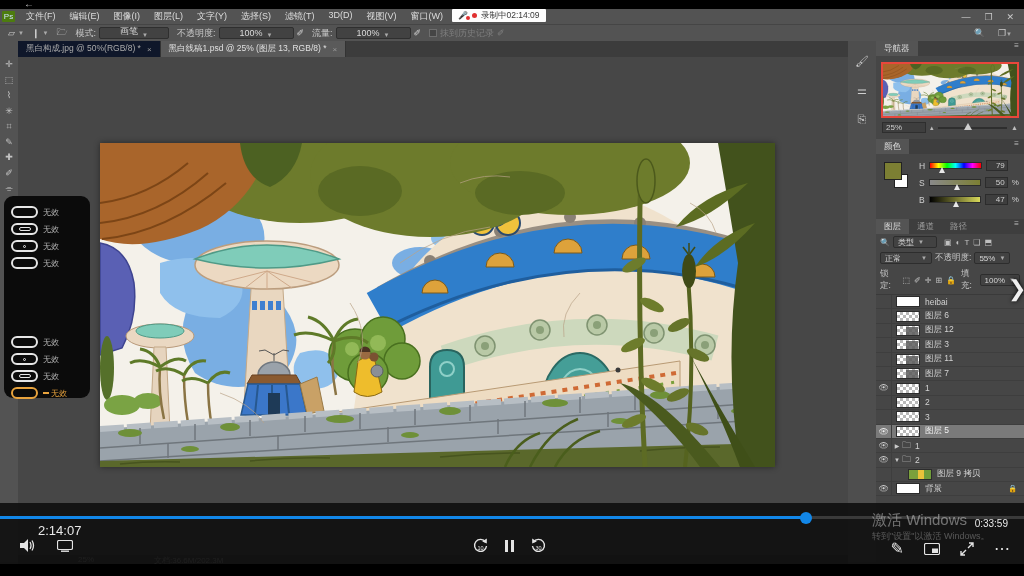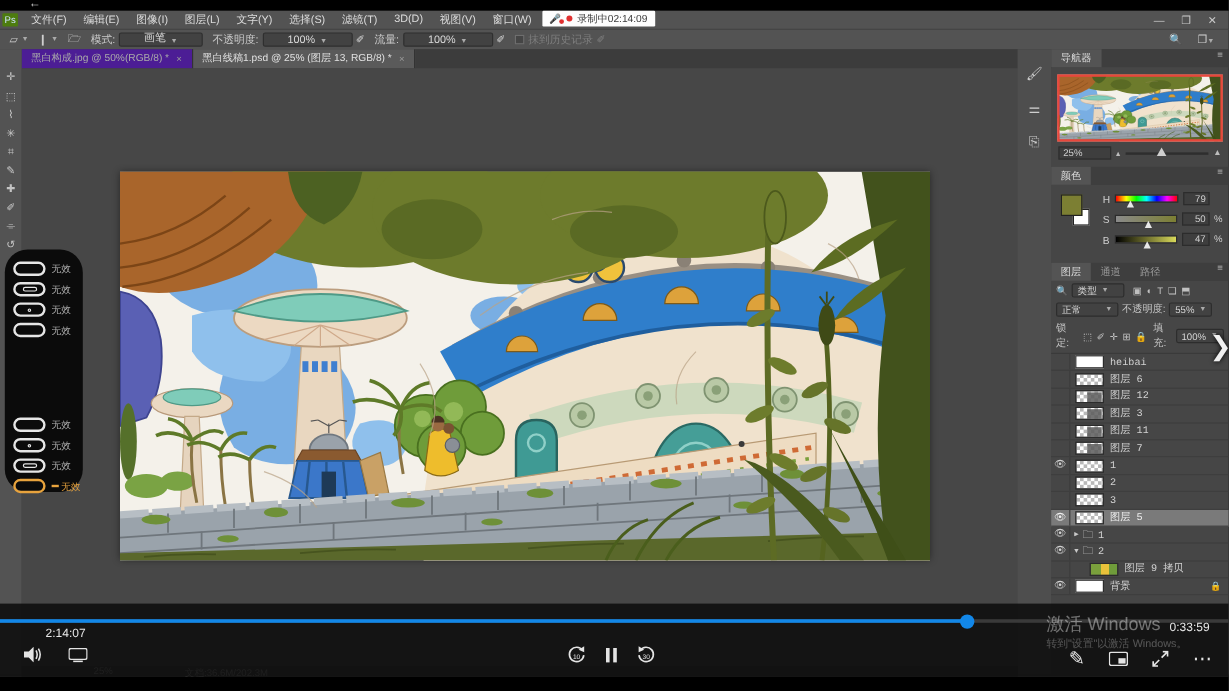--- a/index.html
+++ b/index.html
@@ -24,32 +24,32 @@
     height:12px; display:flex; align-items:flex-end; gap:4px; color:#dadada; }
   .caret { font-size:6px; color:#aaa; }
   .opt-icon { color:#cfcfcf; font-size:9px; }
   .dim { color:#7e7e7e; }
   .chk { width:8px; height:8px; border:1px solid #6e6e6e; background:#454545; }
   .opt-right { margin-left:auto; display:flex; gap:12px; padding-right:12px; }
 
   
   .tabbar { left:18px; top:41px; width:1006px; height:16px; background:#3c3c3c; display:flex; }
   .doc-tab { height:16px; display:flex; align-items:center; gap:6px; padding:0 8px;
-    font-size:8.5px; color:#aaa; background:#4c1d95; border-right:1px solid #333; }
+    font-size:8.5px; color:#aaa; background:#0f172a; border-right:1px solid #333; }
   .doc-tab.active { background:#5a5a5a; color:#e0e0e0; }
   .tab-x { font-size:8px; color:#999; }
 
   
   .toolbar { left:0; top:41px; width:18px; height:521px; background:#535353;
     display:flex; flex-direction:column; align-items:center; padding-top:18px; gap:4.5px; }
   .tool { width:14px; height:11px; color:#c4c4c4; font-size:9px; line-height:11px; text-align:center; }
 
   
-  .stroke-panel { left:4px; top:208px; width:65px; height:202px; background:#0b0b0b;
-    border-radius:19px; padding-top:8px; }
+  .stroke-panel { left:4px; top:196px; width:86px; height:202px; background:#0b0b0b;
+    border-radius:9px; padding-top:8px; }
   .stroke-row { display:flex; align-items:center; gap:5px; height:16px; margin:0 0 1px 7px; }
   .stroke-swatch { width:27px; height:12px; border:2px solid #e6e6e6; border-radius:6px;
     display:flex; align-items:center; justify-content:center; }
   .stroke-swatch .pill { width:12px; height:4px; border:1px solid #e6e6e6; border-radius:2px; }
   .stroke-swatch .dot { width:3px; height:3px; border:1px solid #e6e6e6; border-radius:50%; }
   .stroke-label { font-size:8px; color:#b4b4b4; }
   .stroke-row.active .stroke-swatch { border-color:#e8a33d; }
   .stroke-row.active .stroke-label { color:#e8a33d; }
   .stroke-row.active .dash { width:6px; height:2px; background:#e8a33d; margin-right:-3px; }
   .stroke-gap { height:62px; }
@@ -93,21 +93,21 @@
   .hsb-val { background:#3e3e3e; border:1px solid #2c2c2c; width:24px; height:11px;
     display:flex; align-items:center; justify-content:flex-end; padding:0 2px; font-size:8px; }
   .hsb-unit { width:8px; font-size:8px; }
 
   .layers-ctl { display:flex; align-items:center; gap:3px; padding:2px 4px; color:#c4c4c4; }
   .sel-box { background:#424242; border:1px solid #2d2d2d; border-radius:2px; height:12px;
     display:flex; align-items:center; gap:4px; padding:0 4px; color:#d6d6d6; font-size:8px; }
   .mini-icons { display:flex; gap:4px; margin-left:4px; font-size:8px; color:#c0c0c0; }
   .layer-list { border-top:1px solid #3a3a3a; }
   .layer-row { display:flex; align-items:center; height:14.4px; border-bottom:1px solid #3e3e3e;
-    color:#d2d2d2; font-size:8.5px;font-family:Liberation Mono, monospace; }
+    color:#d2d2d2; font-size:8.5px; }
   .layer-row.selected { background:#7a7a7a; color:#f0f0f0; }
   .eye-cell { width:16px; text-align:center; font-size:8px; border-right:1px solid #3e3e3e;
     align-self:stretch; line-height:14px; }
   .thumb { width:24px; height:11px; margin:0 5px 0 4px; border:1px solid #2c2c2c;
     background:#fff; flex:0 0 auto; }
   .thumb.checker { background:
     repeating-conic-gradient(#b9b9b9 0 25%, #fff 0 50%) 0 0/6px 6px; }
   .thumb.checker-art { background:
     repeating-conic-gradient(#b9b9b9 0 25%, #fff 0 50%) 0 0/6px 6px; position:relative; }
   .thumb.checker-art::after { content:""; position:absolute; right:1px; top:1px; width:12px; height:8px;
@@ -123,21 +123,21 @@
   
   .statusbar { left:18px; top:555px; width:830px; height:12px; color:#8f8f8f; font-size:8px;
     display:flex; gap:60px; padding-left:60px; background:#383838; }
 
   
   .player { left:0; top:503px; width:1024px; height:61px; background:rgba(12,12,12,.86); }
   .progress-track { position:absolute; left:0; top:13px; width:1024px; height:3px; background:#3a3a3a; }
   .progress-fill { position:absolute; left:0; top:0; height:3px; background:#1287e8; }
   .progress-handle { position:absolute; top:-4.5px; width:12px; height:12px; border-radius:50%;
     background:#1287e8; }
-  .cur-time { position:absolute; left:38px; top:20px; font-size:10px; color:#e8e8e8; }
+  .cur-time { position:absolute; left:38px; top:20px; font-size:13px; color:#e8e8e8; }
   .rem-time { position:absolute; right:16px; top:15px; font-size:10px; color:#e8e8e8; }
   .pl-left { position:absolute; left:20px; top:36px; display:flex; gap:22px; align-items:center; }
   .pl-center { position:absolute; left:472px; top:34px; display:flex; gap:16px; align-items:center; }
   .pl-right { position:absolute; right:14px; top:36px; display:flex; gap:20px; align-items:center; }
   .pl-icon { color:#e4e4e4; }
   .pause-btn { display:flex; gap:3px; }
   .pause-btn div { width:3px; height:12px; background:#e4e4e4; }
   .watermark1 { left:872px; top:511px; font-size:15px; color:rgba(255,255,255,.40); }
   .watermark2 { left:872px; top:530px; font-size:9px; color:rgba(255,255,255,.28); }
   .bottom-strip { left:0; top:564px; width:1024px; height:12px; background:#000; }

